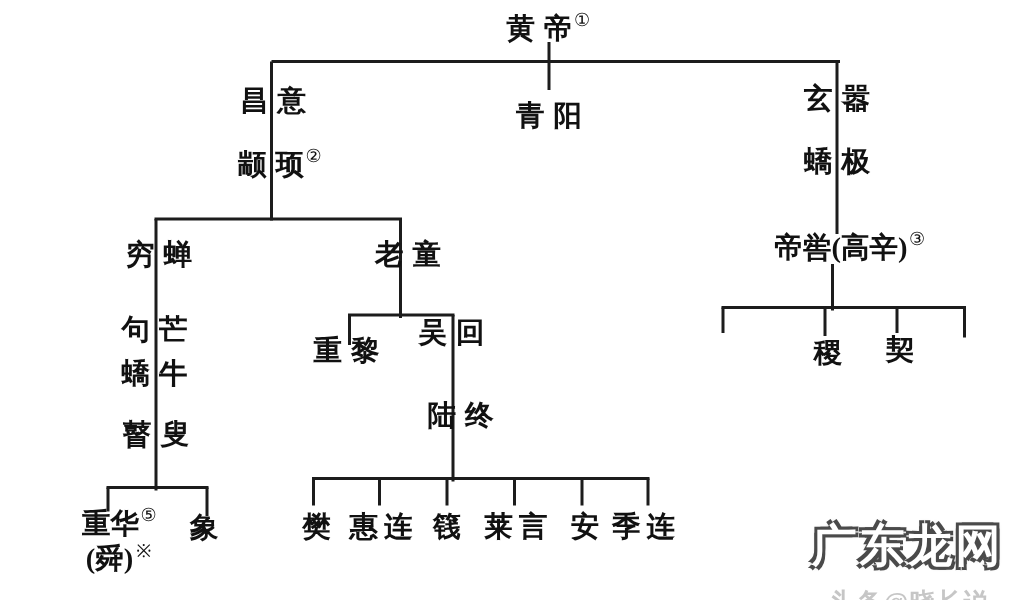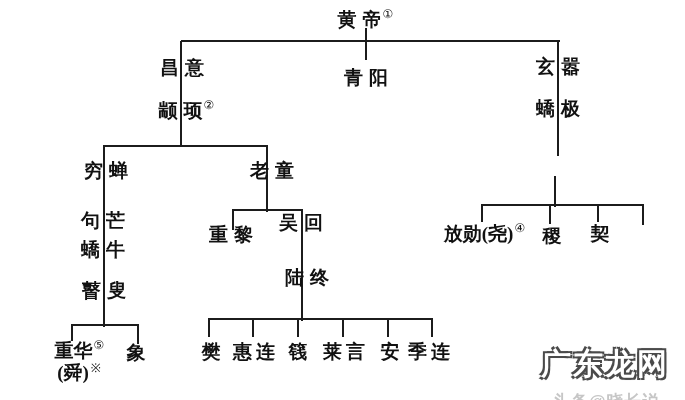--- a/index.html
+++ b/index.html
@@ -84,20 +84,21 @@
   <i class="vl" style="left:642px;top:205px;height:20px"></i>
 
   <div class="node" style="left:365px;top:20px"><span class="sp">黄帝</span><sup>①</sup></div>
 
   <div class="node" style="left:182px;top:68px"><span class="sp">昌意</span></div>
   <div class="node" style="left:366px;top:78px"><span class="sp">青阳</span></div>
   <div class="node" style="left:558px;top:67px"><span class="sp">玄嚣</span></div>
 
   <div class="node" style="left:186px;top:111px"><span class="sp">颛顼</span><sup>②</sup></div>
   <div class="node" style="left:558px;top:109px"><span class="sp">蟜极</span></div>
+  <div class="node" style="left:566px;top:166px"><span>帝喾(高辛)</span><sup>③</sup></div>
 
   <div class="node" style="left:106px;top:171px"><span class="sp">穷蝉</span></div>
   <div class="node" style="left:272px;top:171px"><span class="sp">老童</span></div>
   <div class="node" style="left:103px;top:221px"><span class="sp">句芒</span></div>
   <div class="node" style="left:103px;top:250px"><span class="sp">蟜牛</span></div>
   <div class="node" style="left:104px;top:291px"><span class="sp">瞽叟</span></div>
 
   <div class="node" style="left:79px;top:362px">
     <span class="row"><span>重华</span><sup>⑤</sup></span>
     <span class="row"><span>(舜)</span><span class="mark">※</span></span>
@@ -108,21 +109,20 @@
   <div class="node" style="left:301px;top:223px"><span class="sp">吴回</span></div>
   <div class="node" style="left:307px;top:278px"><span class="sp">陆终</span></div>
 
   <div class="node" style="left:211px;top:352px"><span>樊</span></div>
   <div class="node" style="left:254px;top:352px"><span class="sp4">惠连</span></div>
   <div class="node" style="left:298px;top:352px"><span>篯</span></div>
   <div class="node" style="left:344px;top:352px"><span class="sp4">莱言</span></div>
   <div class="node" style="left:390px;top:352px"><span>安</span></div>
   <div class="node" style="left:429px;top:352px"><span class="sp4">季连</span></div>
 
-  <div class="node" style="left:484px;top:234px"><span>放勋(尧)</span><sup>④</sup></div>
   <div class="node" style="left:552px;top:236px"><span>稷</span></div>
   <div class="node" style="left:600px;top:234px"><span>契</span></div>
 
   <div class="wm">
     <span class="wm-sub">头条@晓长说</span>
     <span class="wm-main">广东龙网</span>
   </div>
 
 </div>
 

